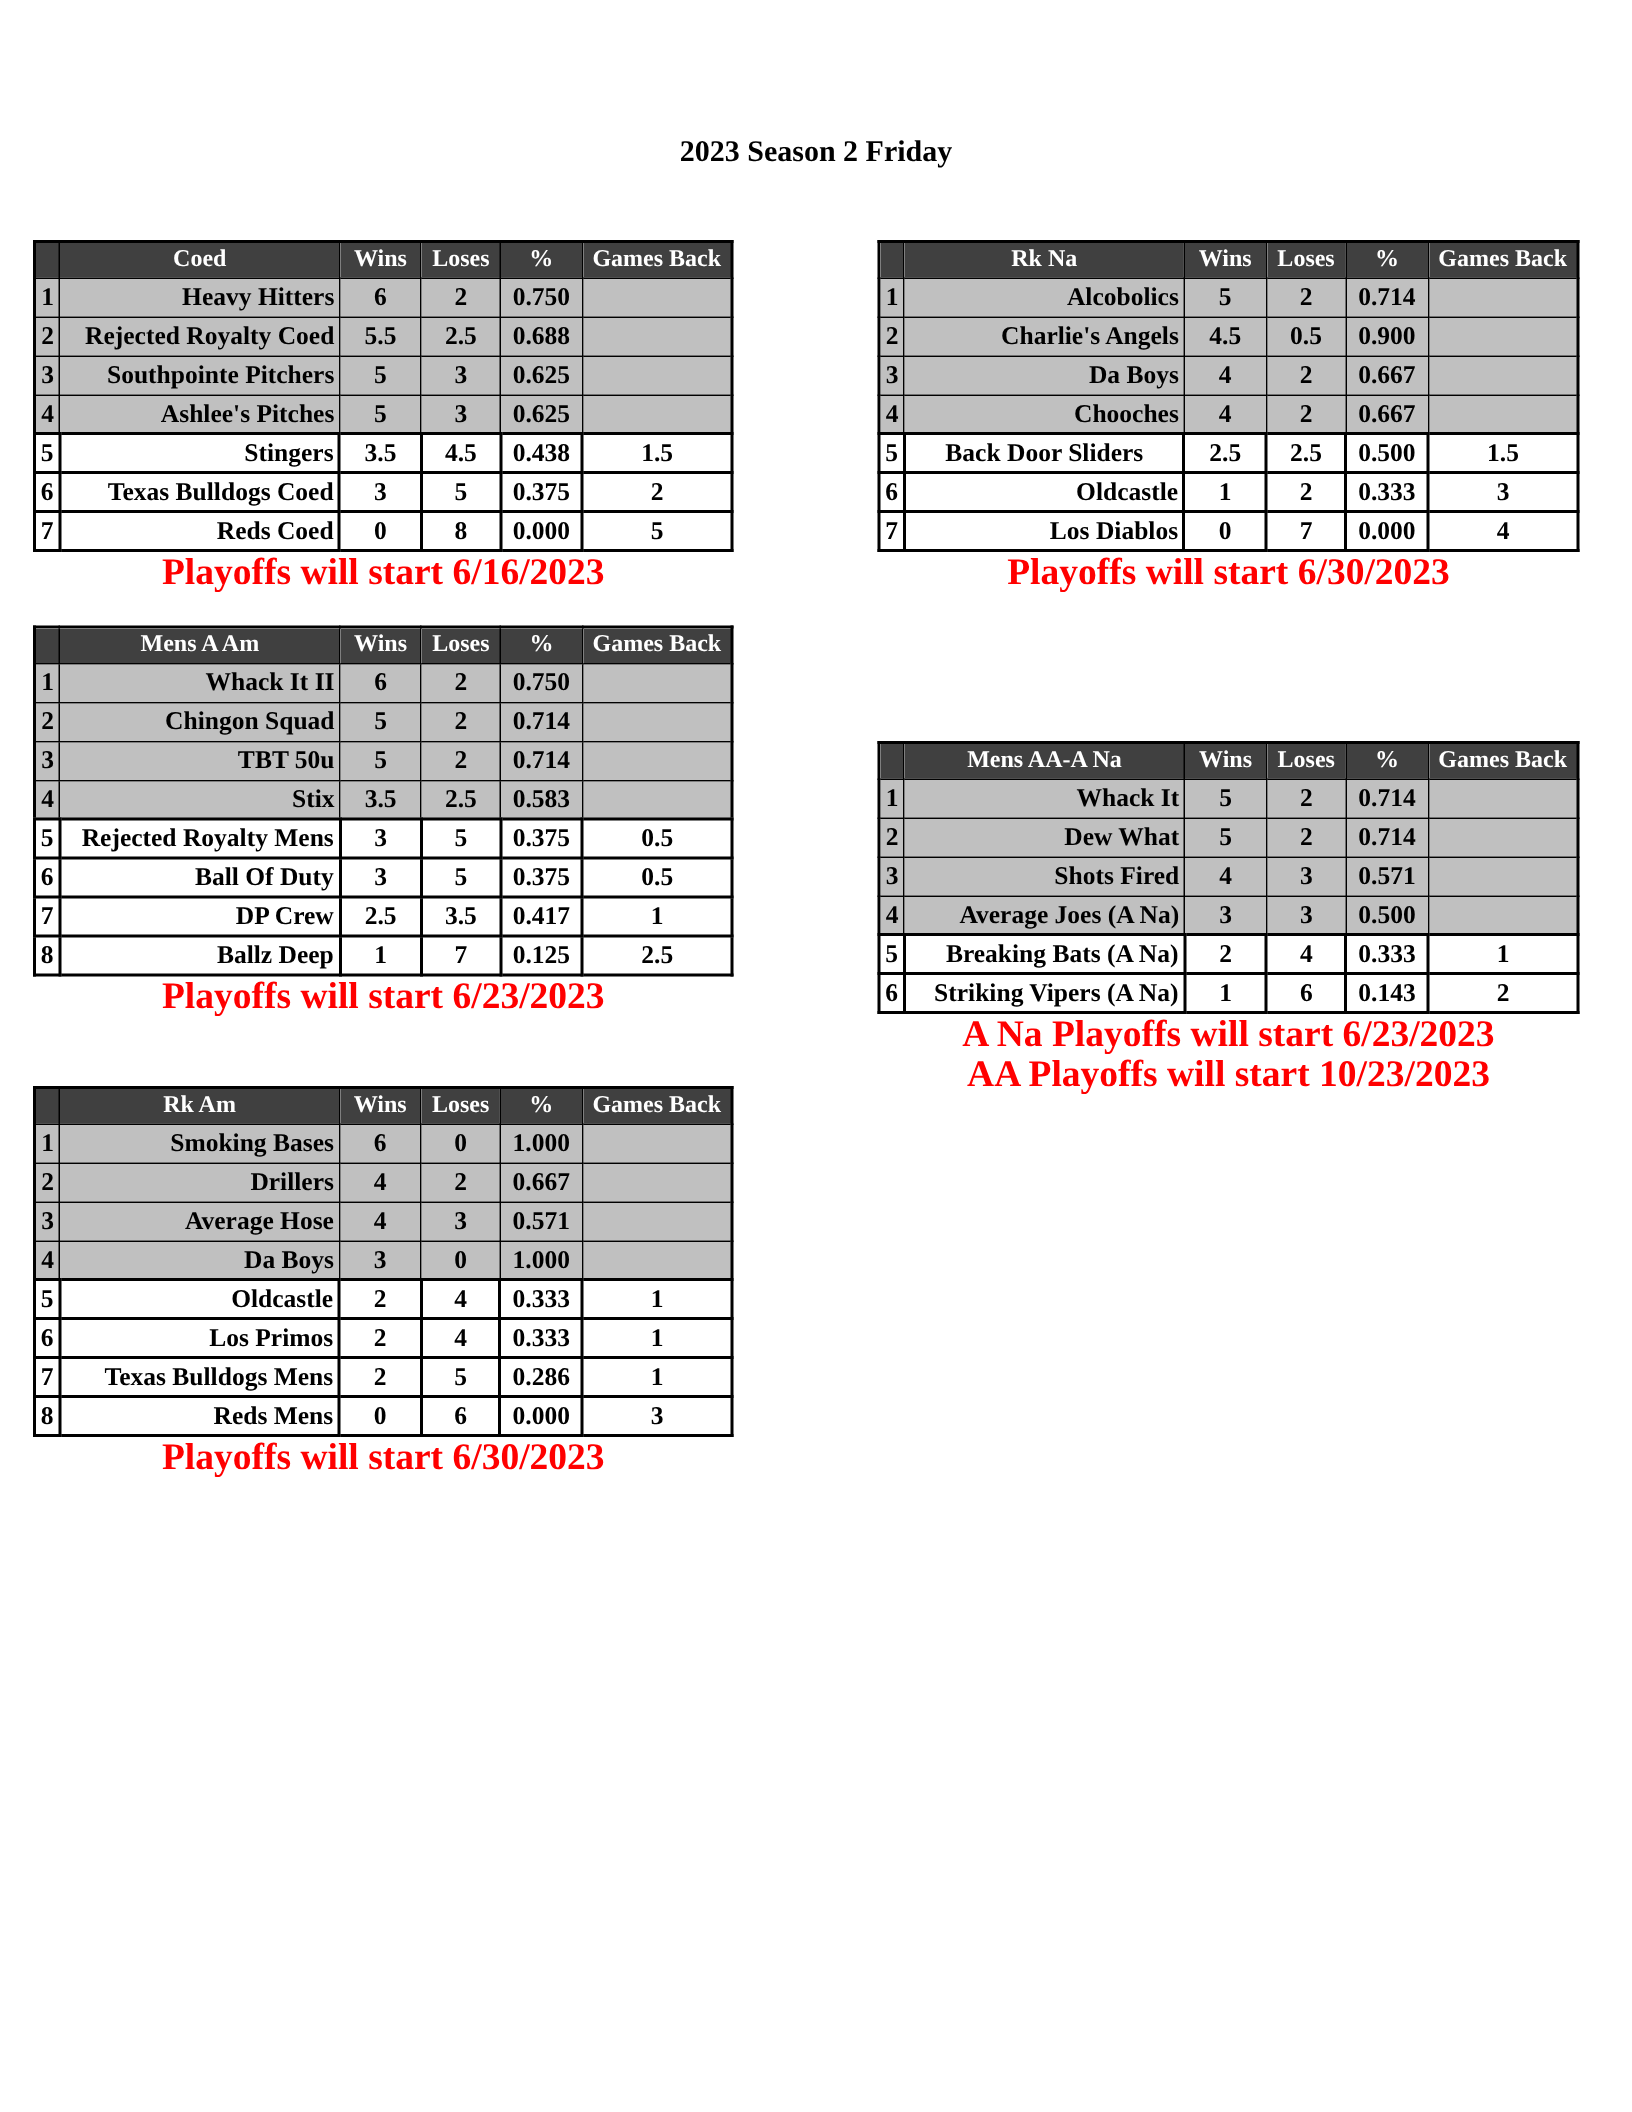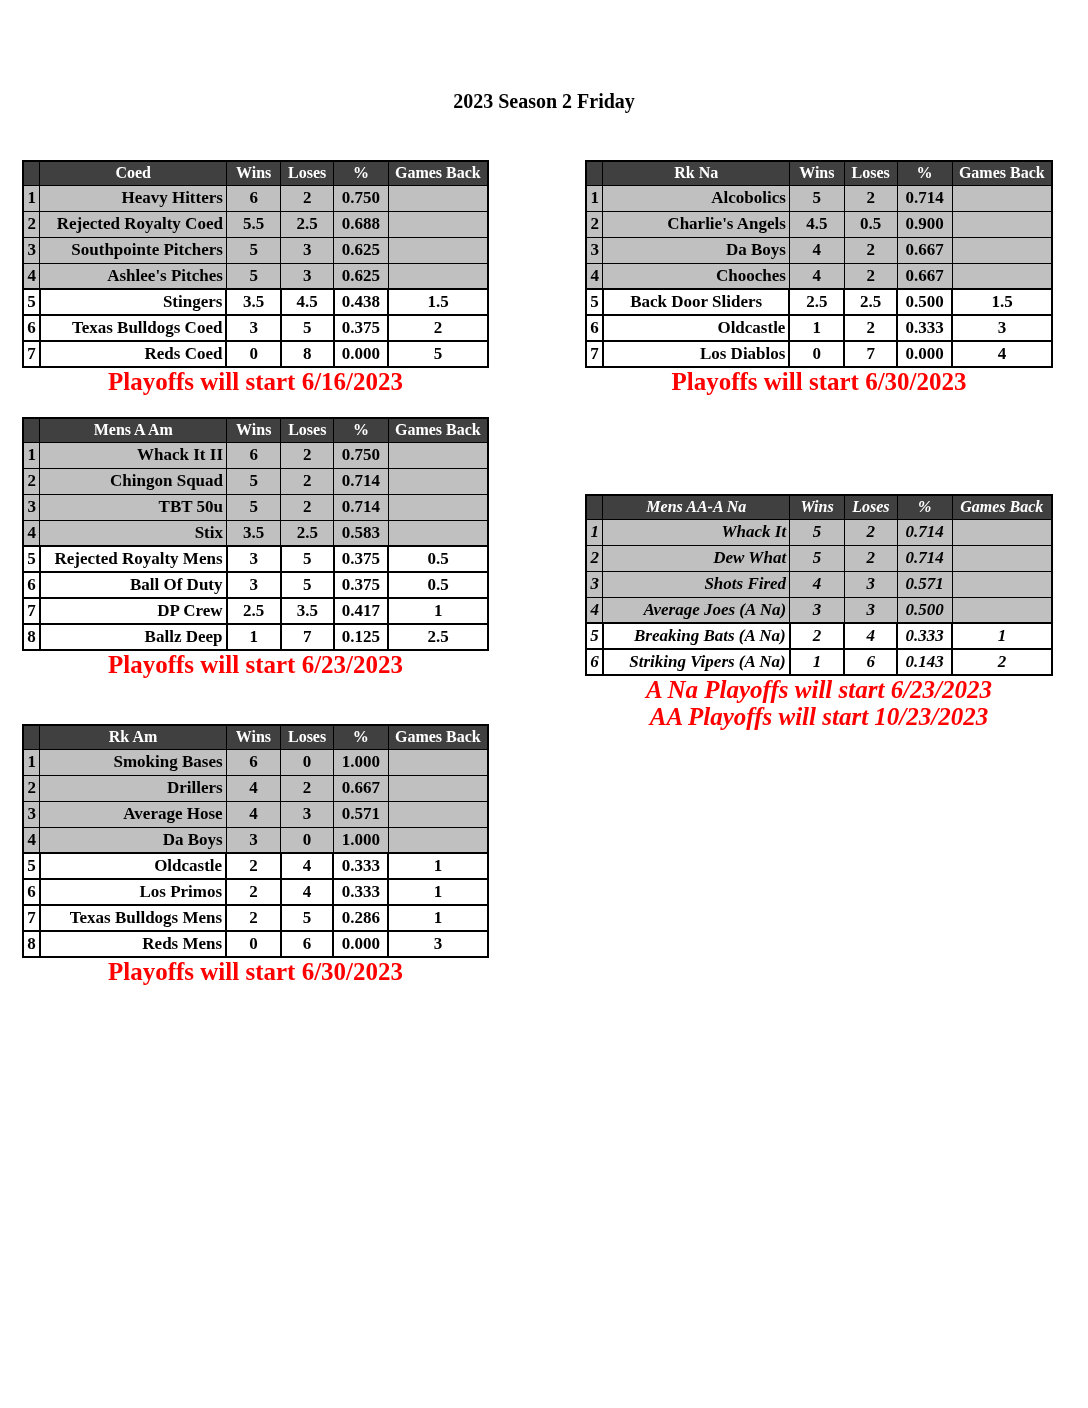--- a/index.html
+++ b/index.html
@@ -307,21 +307,21 @@
           <td class="team">Ballz Deep</td>
           <td class="num">1</td>
           <td class="num">7</td>
           <td class="num">0.125</td>
           <td class="num">2.5</td>
         </tr>
       </tbody>
     </table>
     <div class="note">Playoffs will start 6/23/2023</div>
   </div>
-<div class="tbl-wrap" style="left:585px; top:494px; width:468px;font-style:italic;">
+<div class="tbl-wrap" style="left:585px; top:494px; width:468px;">
     <table class="standings">
       <colgroup>
         <col style="width: 17px;">
         <col style="width: 187px;">
         <col style="width: 55px;">
         <col style="width: 53px;">
         <col style="width: 55px;">
         <col style="width: 100px;">
       </colgroup>
       <thead>

